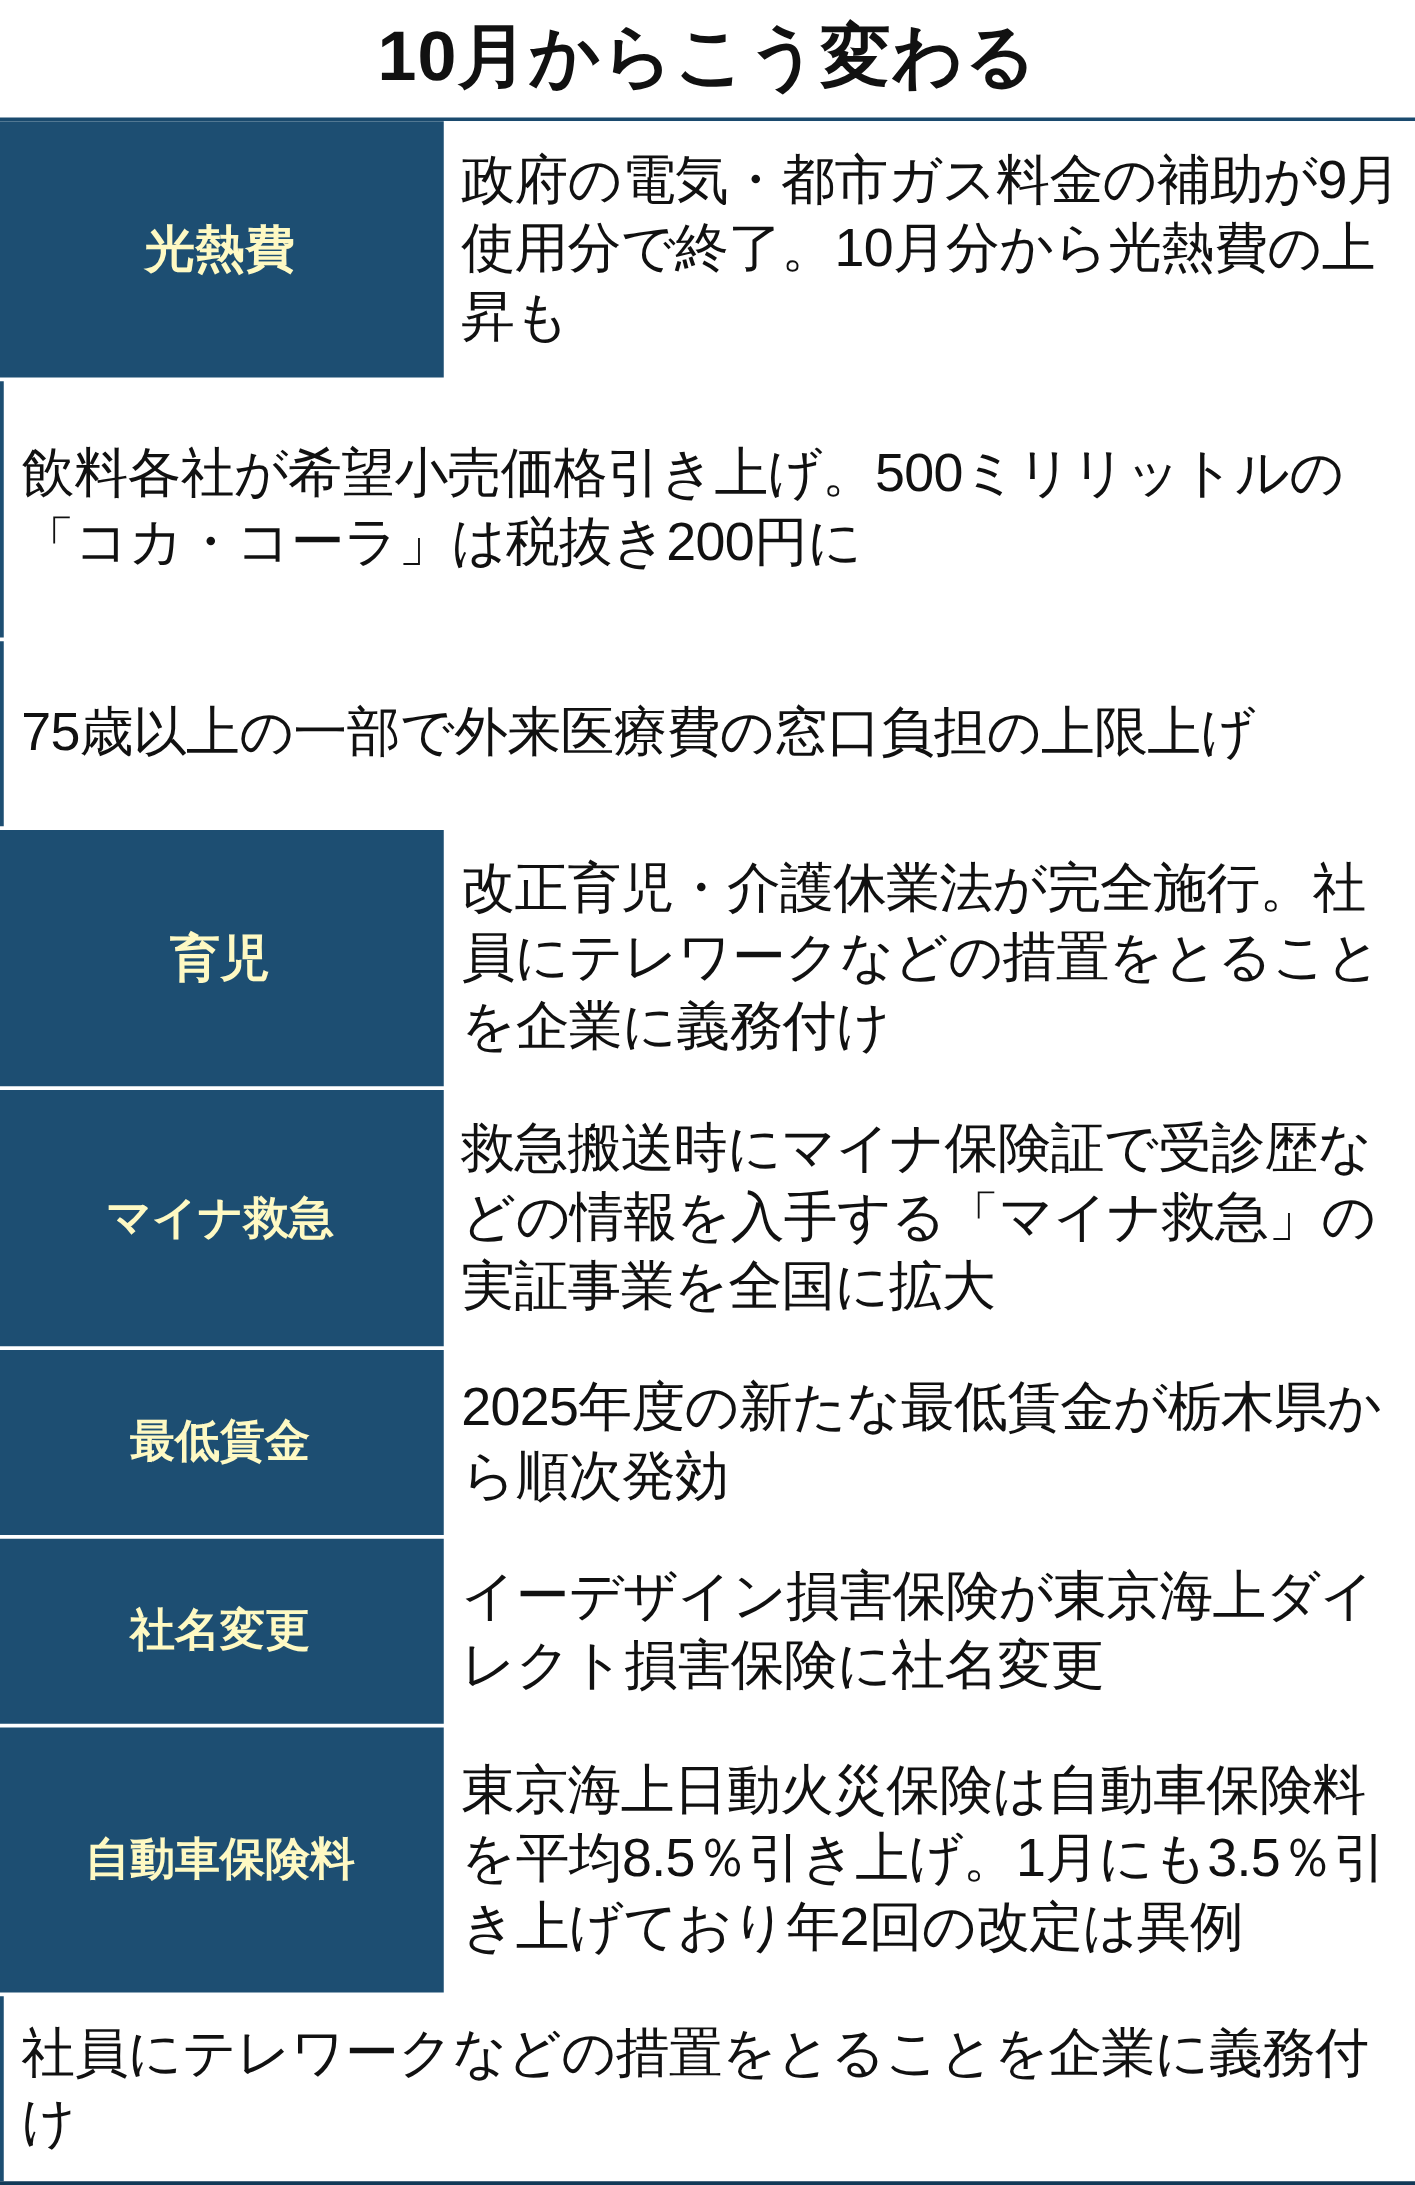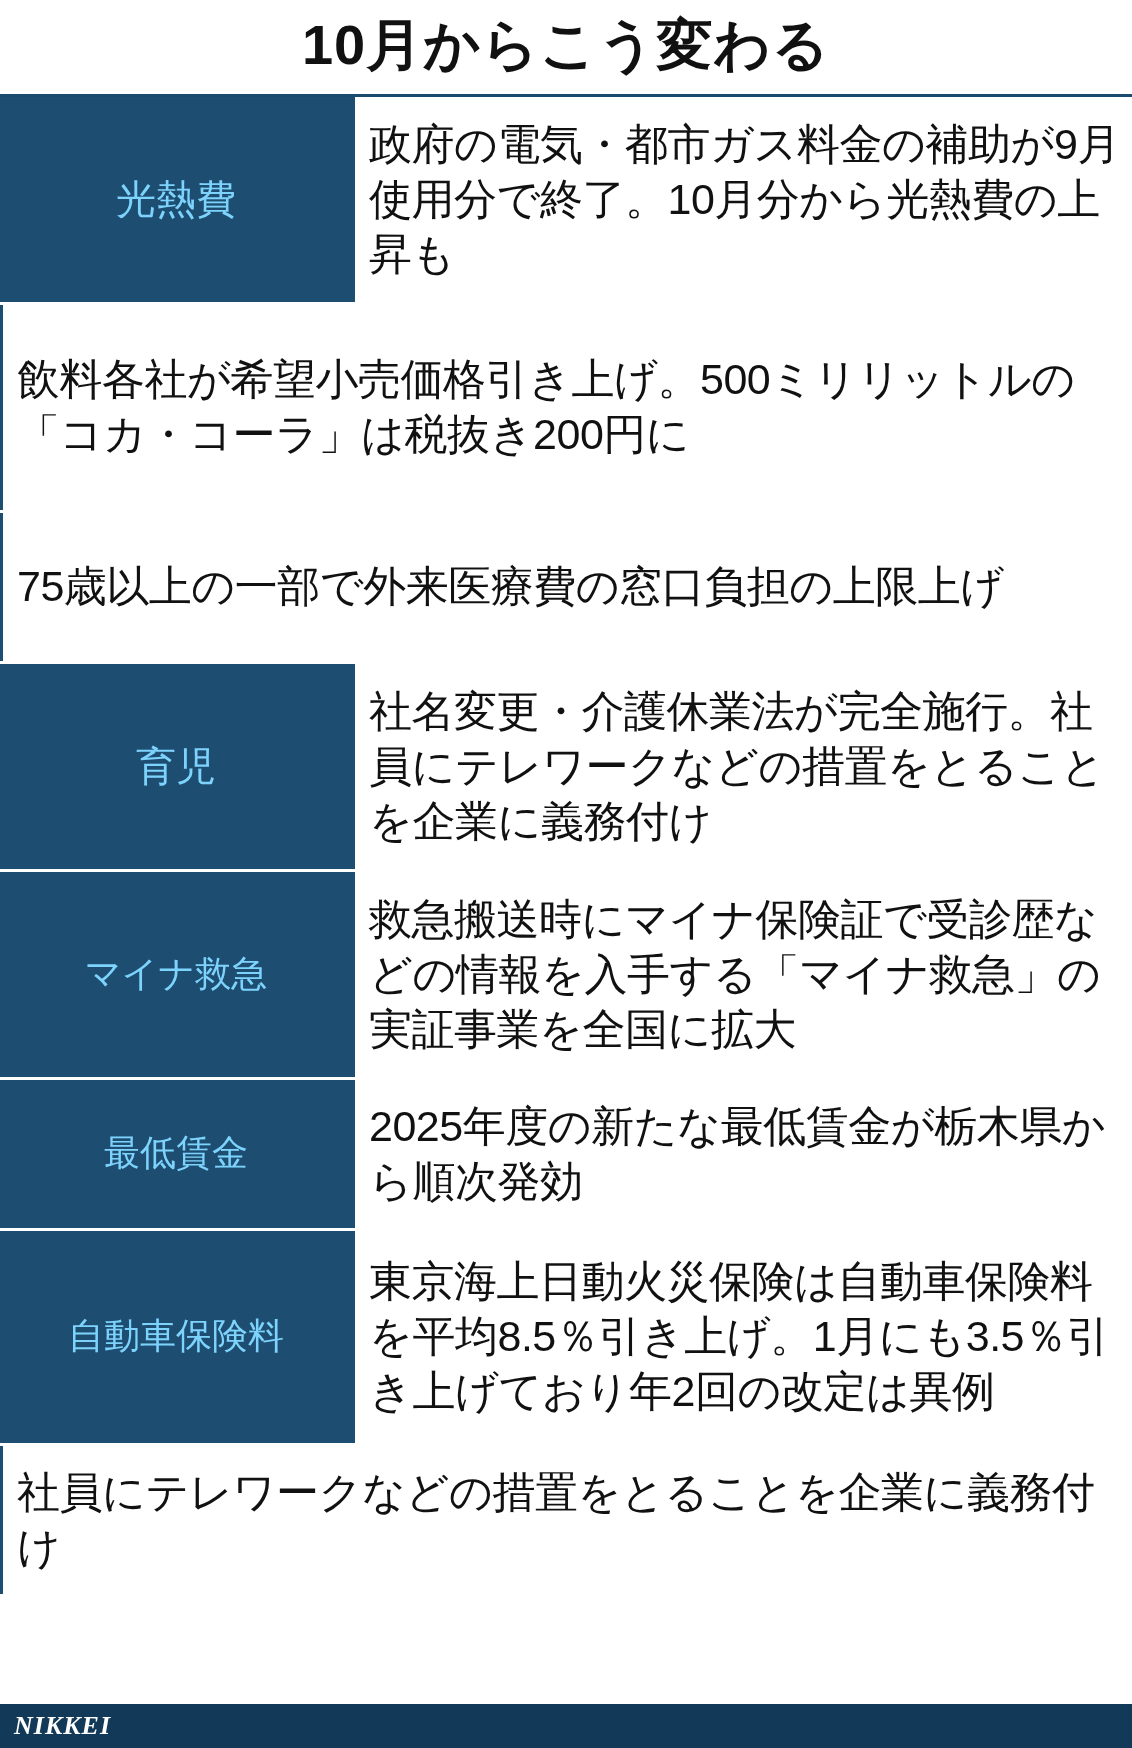--- a/index.html
+++ b/index.html
@@ -43,23 +43,23 @@
     border-bottom: 3px solid #ffffff;
     background: #ffffff;
   }
   .row:last-child {
     border-bottom: none;
   }
   .cat {
     width: 352px;
     flex: 0 0 352px;
     background: #1d4e72;
-    color: #7dd3fc;
+    color: #fef9c3;
     font-size: 40px;
-    font-weight: 400;
+    font-weight: 700;
     display: flex;
     align-items: center;
     justify-content: center;
     text-align: center;
     letter-spacing: 0px;
     box-sizing: border-box;
     padding: 0 6px;
   }
   .cat.small {
     font-size: 36px;
@@ -125,38 +125,44 @@
 
     <div class="row h-2">
       <div class="desc">
           <span>75歳以上の一部で外来医療費の窓口負担の上限上げ</span>
         </div>
     </div>
 
     <div class="row h-3">
       <div class="cat">育児</div>
       <div class="desc">
-          <span>社名変更・介護休業法が完全施行。社員にテレワークなどの措置をとることを企業に義務付け</span>
+          <span>改正育児・介護休業法が完全施行。社員にテレワークなどの措置をとることを企業に義務付け</span>
         </div>
     </div>
 
     <div class="row h-3">
       <div class="cat small">マイナ救急</div>
       <div class="desc">
           <span>救急搬送時にマイナ保険証で受診歴などの情報を入手する「マイナ救急」の実証事業を全国に拡大</span>
         </div>
     </div>
 
     <div class="row h-2">
       <div class="cat small">最低賃金</div>
       <div class="desc">
           <span>2025年度の新たな最低賃金が栃木県から順次発効</span>
         </div>
     </div>
 
+    <div class="row h-2">
+      <div class="cat small">社名変更</div>
+      <div class="desc">
+          <span>イーデザイン損害保険が東京海上ダイレクト損害保険に社名変更</span>
+        </div>
+    </div>
 
     <div class="row h-4">
       <div class="cat small">自動車保険料</div>
       <div class="desc">
           <span>東京海上日動火災保険は自動車保険料を平均8.5％引き上げ。1月にも3.5％引き上げており年2回の改定は異例</span>
         </div>
     </div>
 
     <div class="row h-2">
       <div class="desc">

